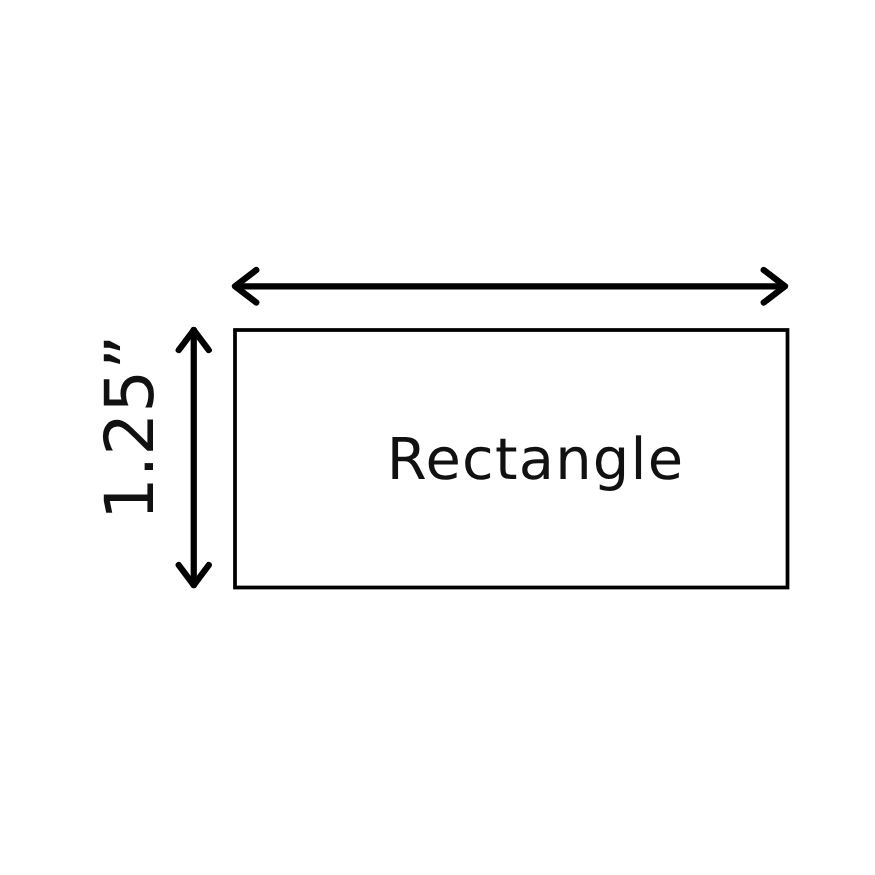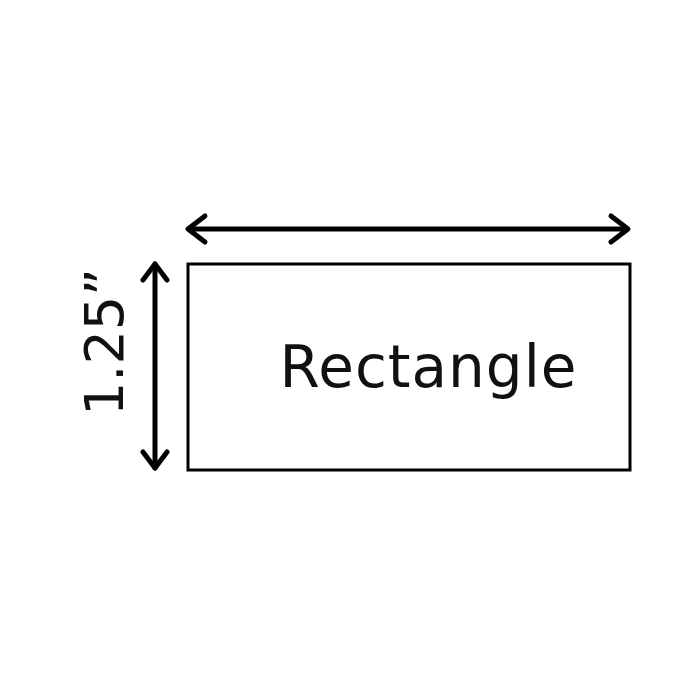--- a/index.html
+++ b/index.html
@@ -1,21 +1,21 @@
 <!DOCTYPE html>
 <html><head>
 <meta charset="utf-8">
 <style>
   html, body { margin: 0; padding: 0; background: #ffffff; }
   body { width: 700px; height: 700px; position: relative; overflow: hidden; }
   .canvas { position: absolute; left: 0; top: 0; width: 700px; height: 700px; }
   .shape-label {
     position: absolute; left: 188px; top: 264px; width: 481px; height: 206px;
     display: flex; align-items: center; justify-content: center;
-    font-family: "DejaVu Sans", sans-serif; font-size: 58px; color: #111;
+    font-family: "DejaVu Sans", sans-serif; font-size: 46px; color: #111;
     letter-spacing: 1px;
   }
   .dim-label {
     position: absolute; left: 104px; top: 342px;
     font-family: "DejaVu Sans", sans-serif; font-size: 54px; color: #111;
     transform: translate(-50%, -50%) rotate(-90deg);
     white-space: nowrap;
   }
 </style>
 </head>

